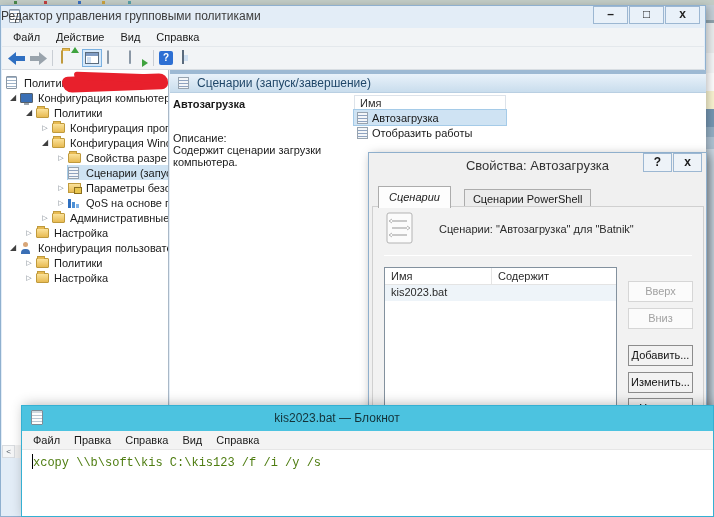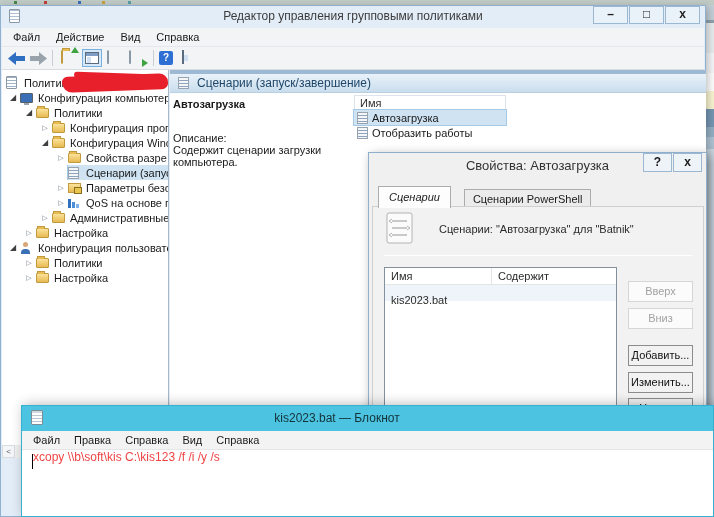--- a/index.html
+++ b/index.html
@@ -12,21 +12,21 @@
   .speck { position:absolute; top:1px; width:3px; height:3px; }
 
   
   .bg-sliver { position:absolute; left:706px; top:5px; width:8px; height:400px; }
   .bg-sliver div { width:100%; }
 
   
   .gpo { position:absolute; left:0; top:5px; width:706px; height:512px;
          background:#e3edf7; border:1px solid #8fb0cf; box-shadow:2px 2px 8px rgba(0,0,0,.25); }
   .gpo-titlebar { position:absolute; left:0; top:0; width:100%; height:21px; }
-  .gpo-title { position:absolute; left:0; top:3px; width:100%; text-align:center;
+  .gpo-title { position:absolute; left:0; top:3px; width:100%; 
                font-size:12px; color:#3c3c3c; }
   .app-icon { position:absolute; left:8px; top:3px; width:11px; height:14px; background:#fdfdfd;
               border:1px solid #8a97a5; border-radius:1px;
               background-image:linear-gradient(#aebfd4 1px, transparent 1px);
               background-size:7px 3px; background-position:1px 3px; }
   .caption-btns { position:absolute; right:5px; top:0; display:flex; }
   .cap-btn { width:35px; height:18px; background:#e9f1f9; border:1px solid #9cb7d2;
              margin-left:1px; text-align:center; font-weight:bold; font-size:12px;
              line-height:15px; color:#222; }
   .menubar { position:absolute; left:1px; top:22px; right:1px; height:19px; background:#f2f4f6;
@@ -135,41 +135,41 @@
   .dlg-script-icon { position:absolute; left:15px; top:58px; }
   .dlg-header-text { position:absolute; left:70px; top:70px; color:#2b2b2b; }
   .dlg-sep { position:absolute; left:15px; top:102px; width:308px; height:1px; background:#c7c7c7;
              border-bottom:1px solid #fff; }
   .dlg-list { position:absolute; left:15px; top:114px; width:233px; height:153px; background:#fff;
               border:1px solid #83919e; }
   .dlg-list-head { display:flex; height:17px; border-bottom:1px solid #e4e4e4; }
   .dlg-col { padding:2px 6px; color:#2b2b2b; }
   .dlg-col.c1 { width:107px; border-right:1px solid #e4e4e4; }
   .dlg-row { display:flex; height:16px; background:#eef4f9; }
-  .dlg-row .dlg-col { padding:9px 6px; }
+  .dlg-row .dlg-col { padding:1px 6px; }
   .btn { position:absolute; left:259px; width:65px; height:21px; text-align:center;
          font-size:11px; line-height:19px; background:#f2f2f2; border:1px solid #8c8c8c; color:#111; }
   .btn.disabled { background:#fbfbfb; border-color:#d6d6d6; color:#a2a2a2; }
 
   
   .np { position:absolute; left:21px; top:405px; width:693px; height:112px; background:#fff;
         border:1px solid #35b0d2; box-shadow:3px 0 12px rgba(0,0,0,.3); }
   .np-titlebar { position:absolute; left:0; top:0; width:100%; height:25px; background:#4cc3e0; }
   .np-title { position:absolute; left:0; top:5px; width:630px; text-align:center; font-size:12px; color:#143238; }
   .np-icon { position:absolute; left:9px; top:4px; width:12px; height:15px; background:#fdfdfd;
              border:1px solid #7e8c96; border-radius:1px;
              background-image:linear-gradient(#b9c7d4 1px, transparent 1px);
              background-size:8px 3px; background-position:1px 4px; }
   .np-icon::before { content:""; position:absolute; left:0; top:0; width:100%; height:2px; background:#cfd9e0; }
   .np-menubar { position:absolute; left:0; top:25px; width:100%; height:19px; background:#f3f3f3;
                 display:flex; align-items:center; padding-left:4px; border-bottom:1px solid #e6e6e6; }
   .np-menu-item { padding:2px 7px; }
   .np-content { position:absolute; left:0; top:44px; width:100%; bottom:0; background:#fff; }
-  .np-text { position:absolute; left:11px; top:0; font-family:Liberation Sans, sans-serif;
-             font-size:12px; color:#ef4444; white-space:pre; }
+  .np-text { position:absolute; left:11px; top:6px; font-family:Liberation Mono, monospace;
+             font-size:12px; color:#4d7c0f; white-space:pre; }
   .caret { position:absolute; left:10px; top:4px; width:1px; height:15px; background:#000; }
 </style>
 </head>
 <body>
 
 <div class="stage">
 
   <div class="desktop-strip">
     <div class="speck" style="left:14px;background:#4a8a4a"></div>
     <div class="speck" style="left:44px;background:#c04040"></div>

